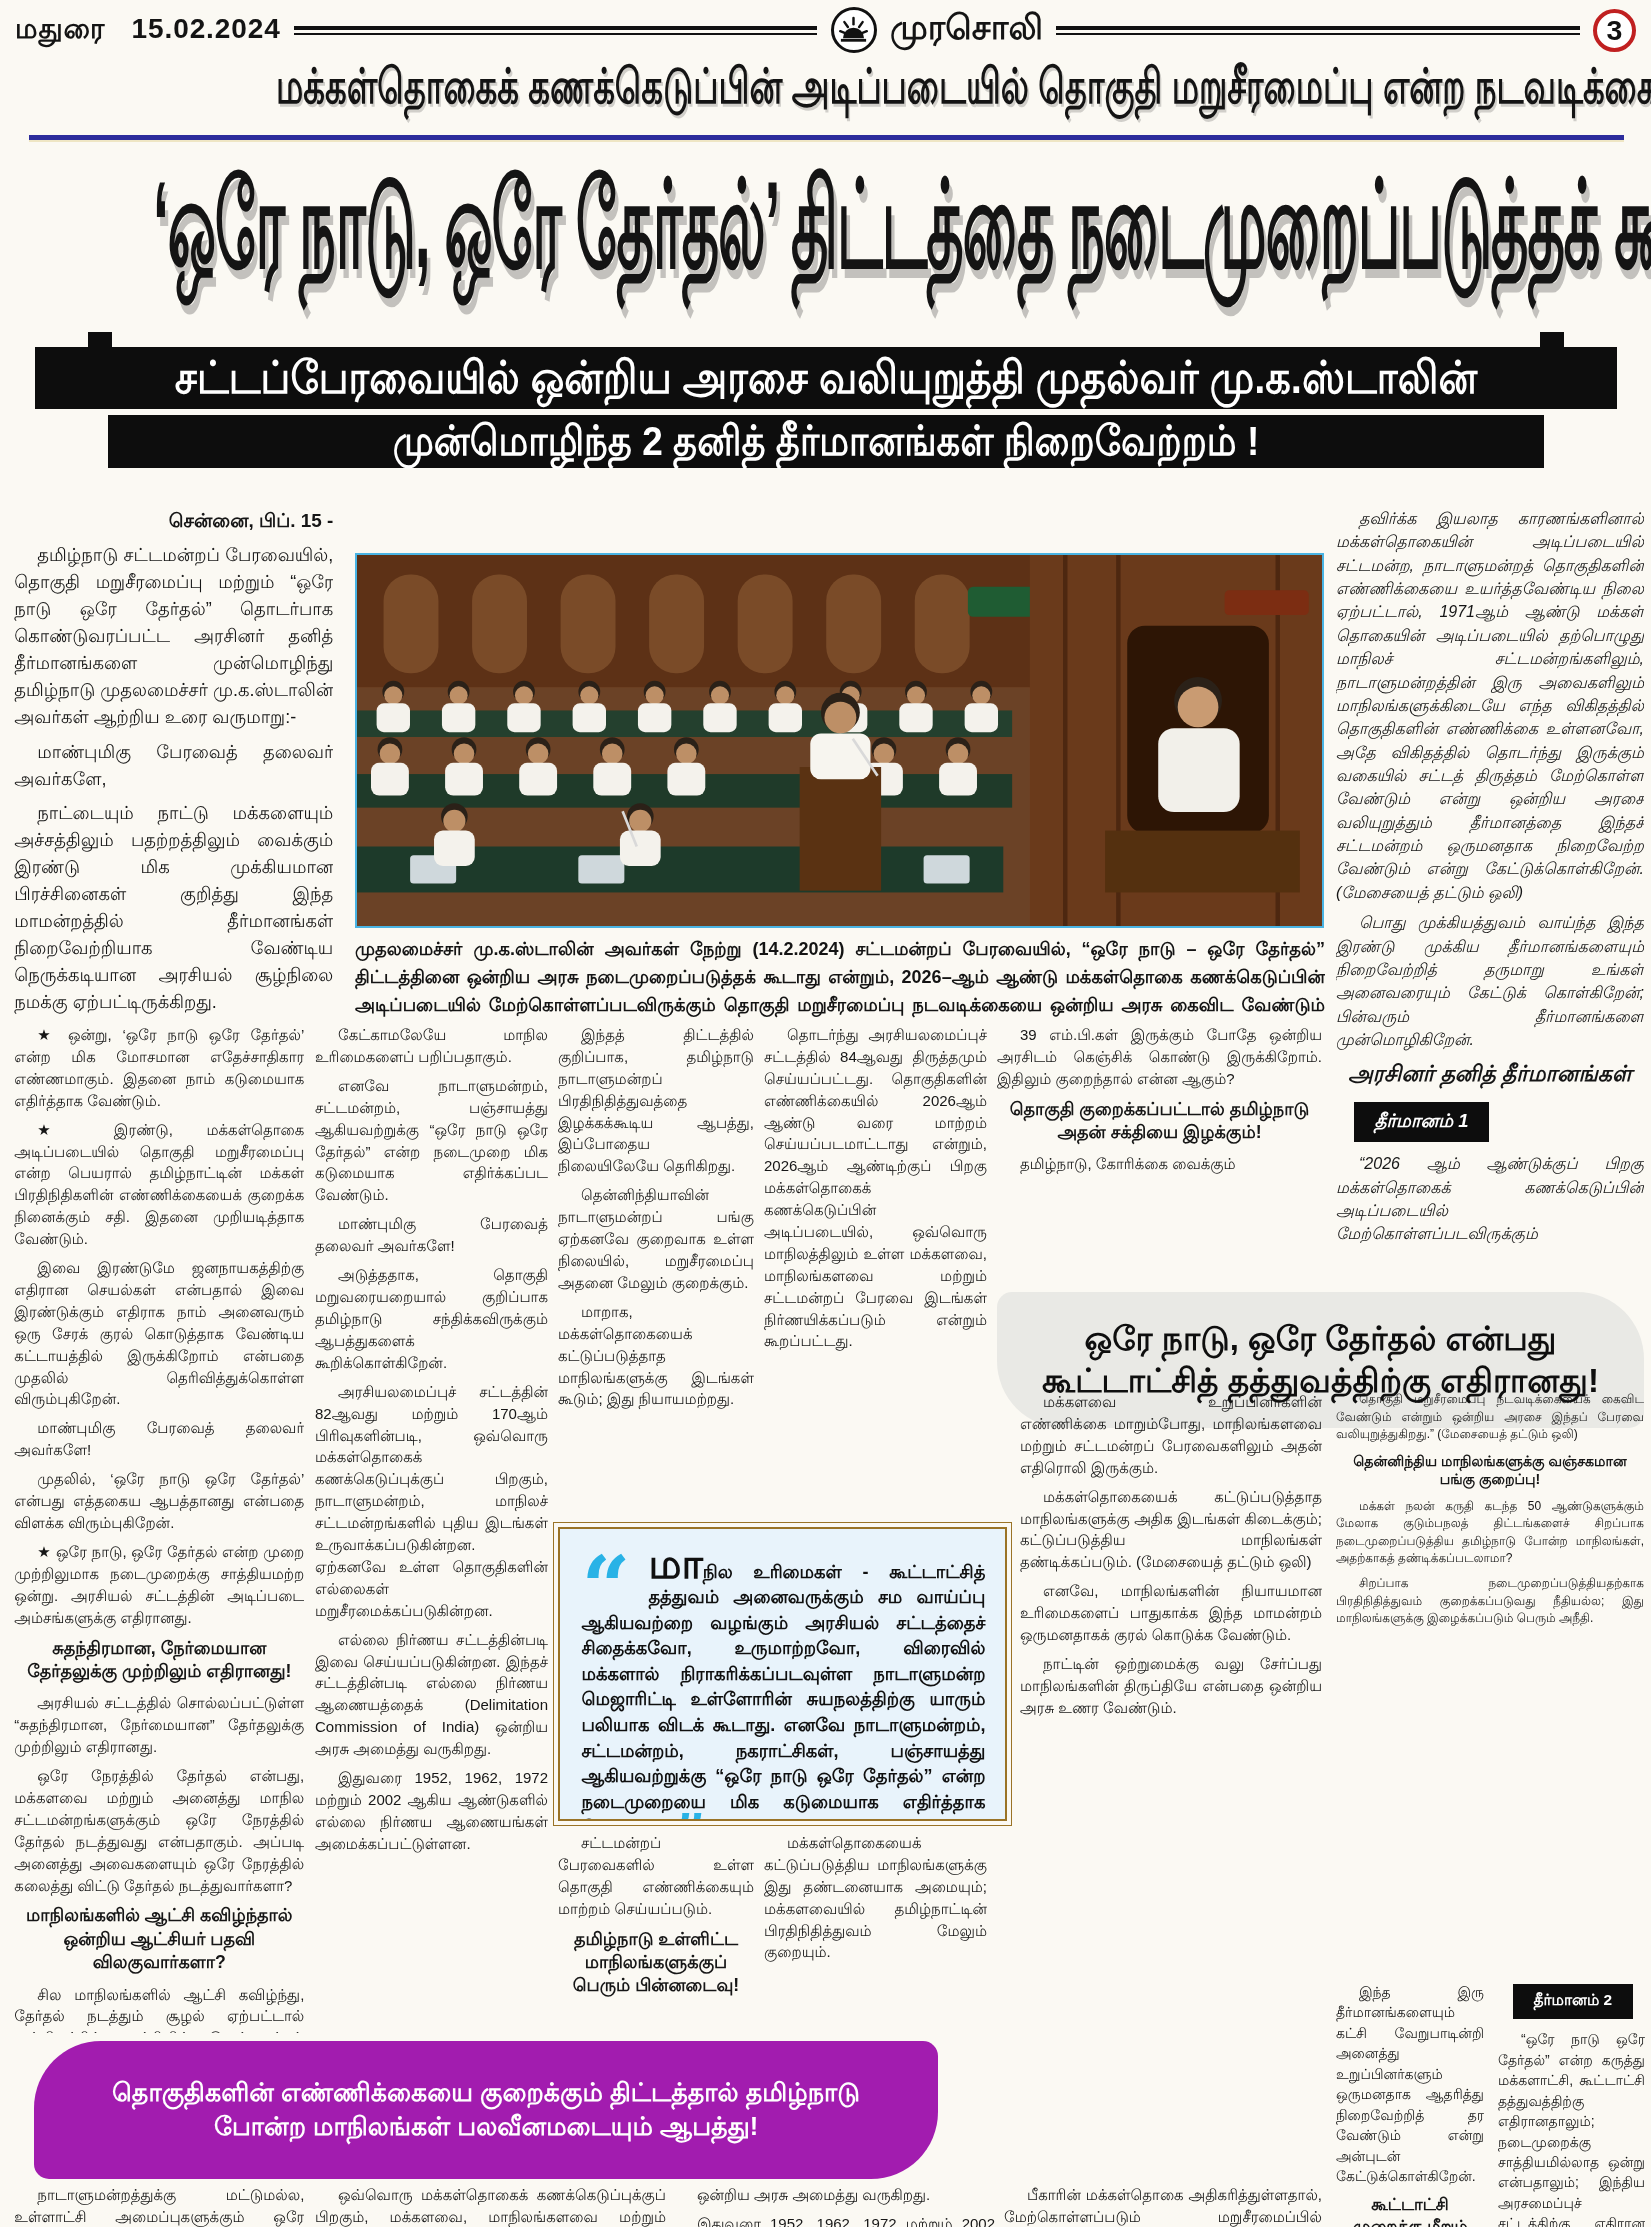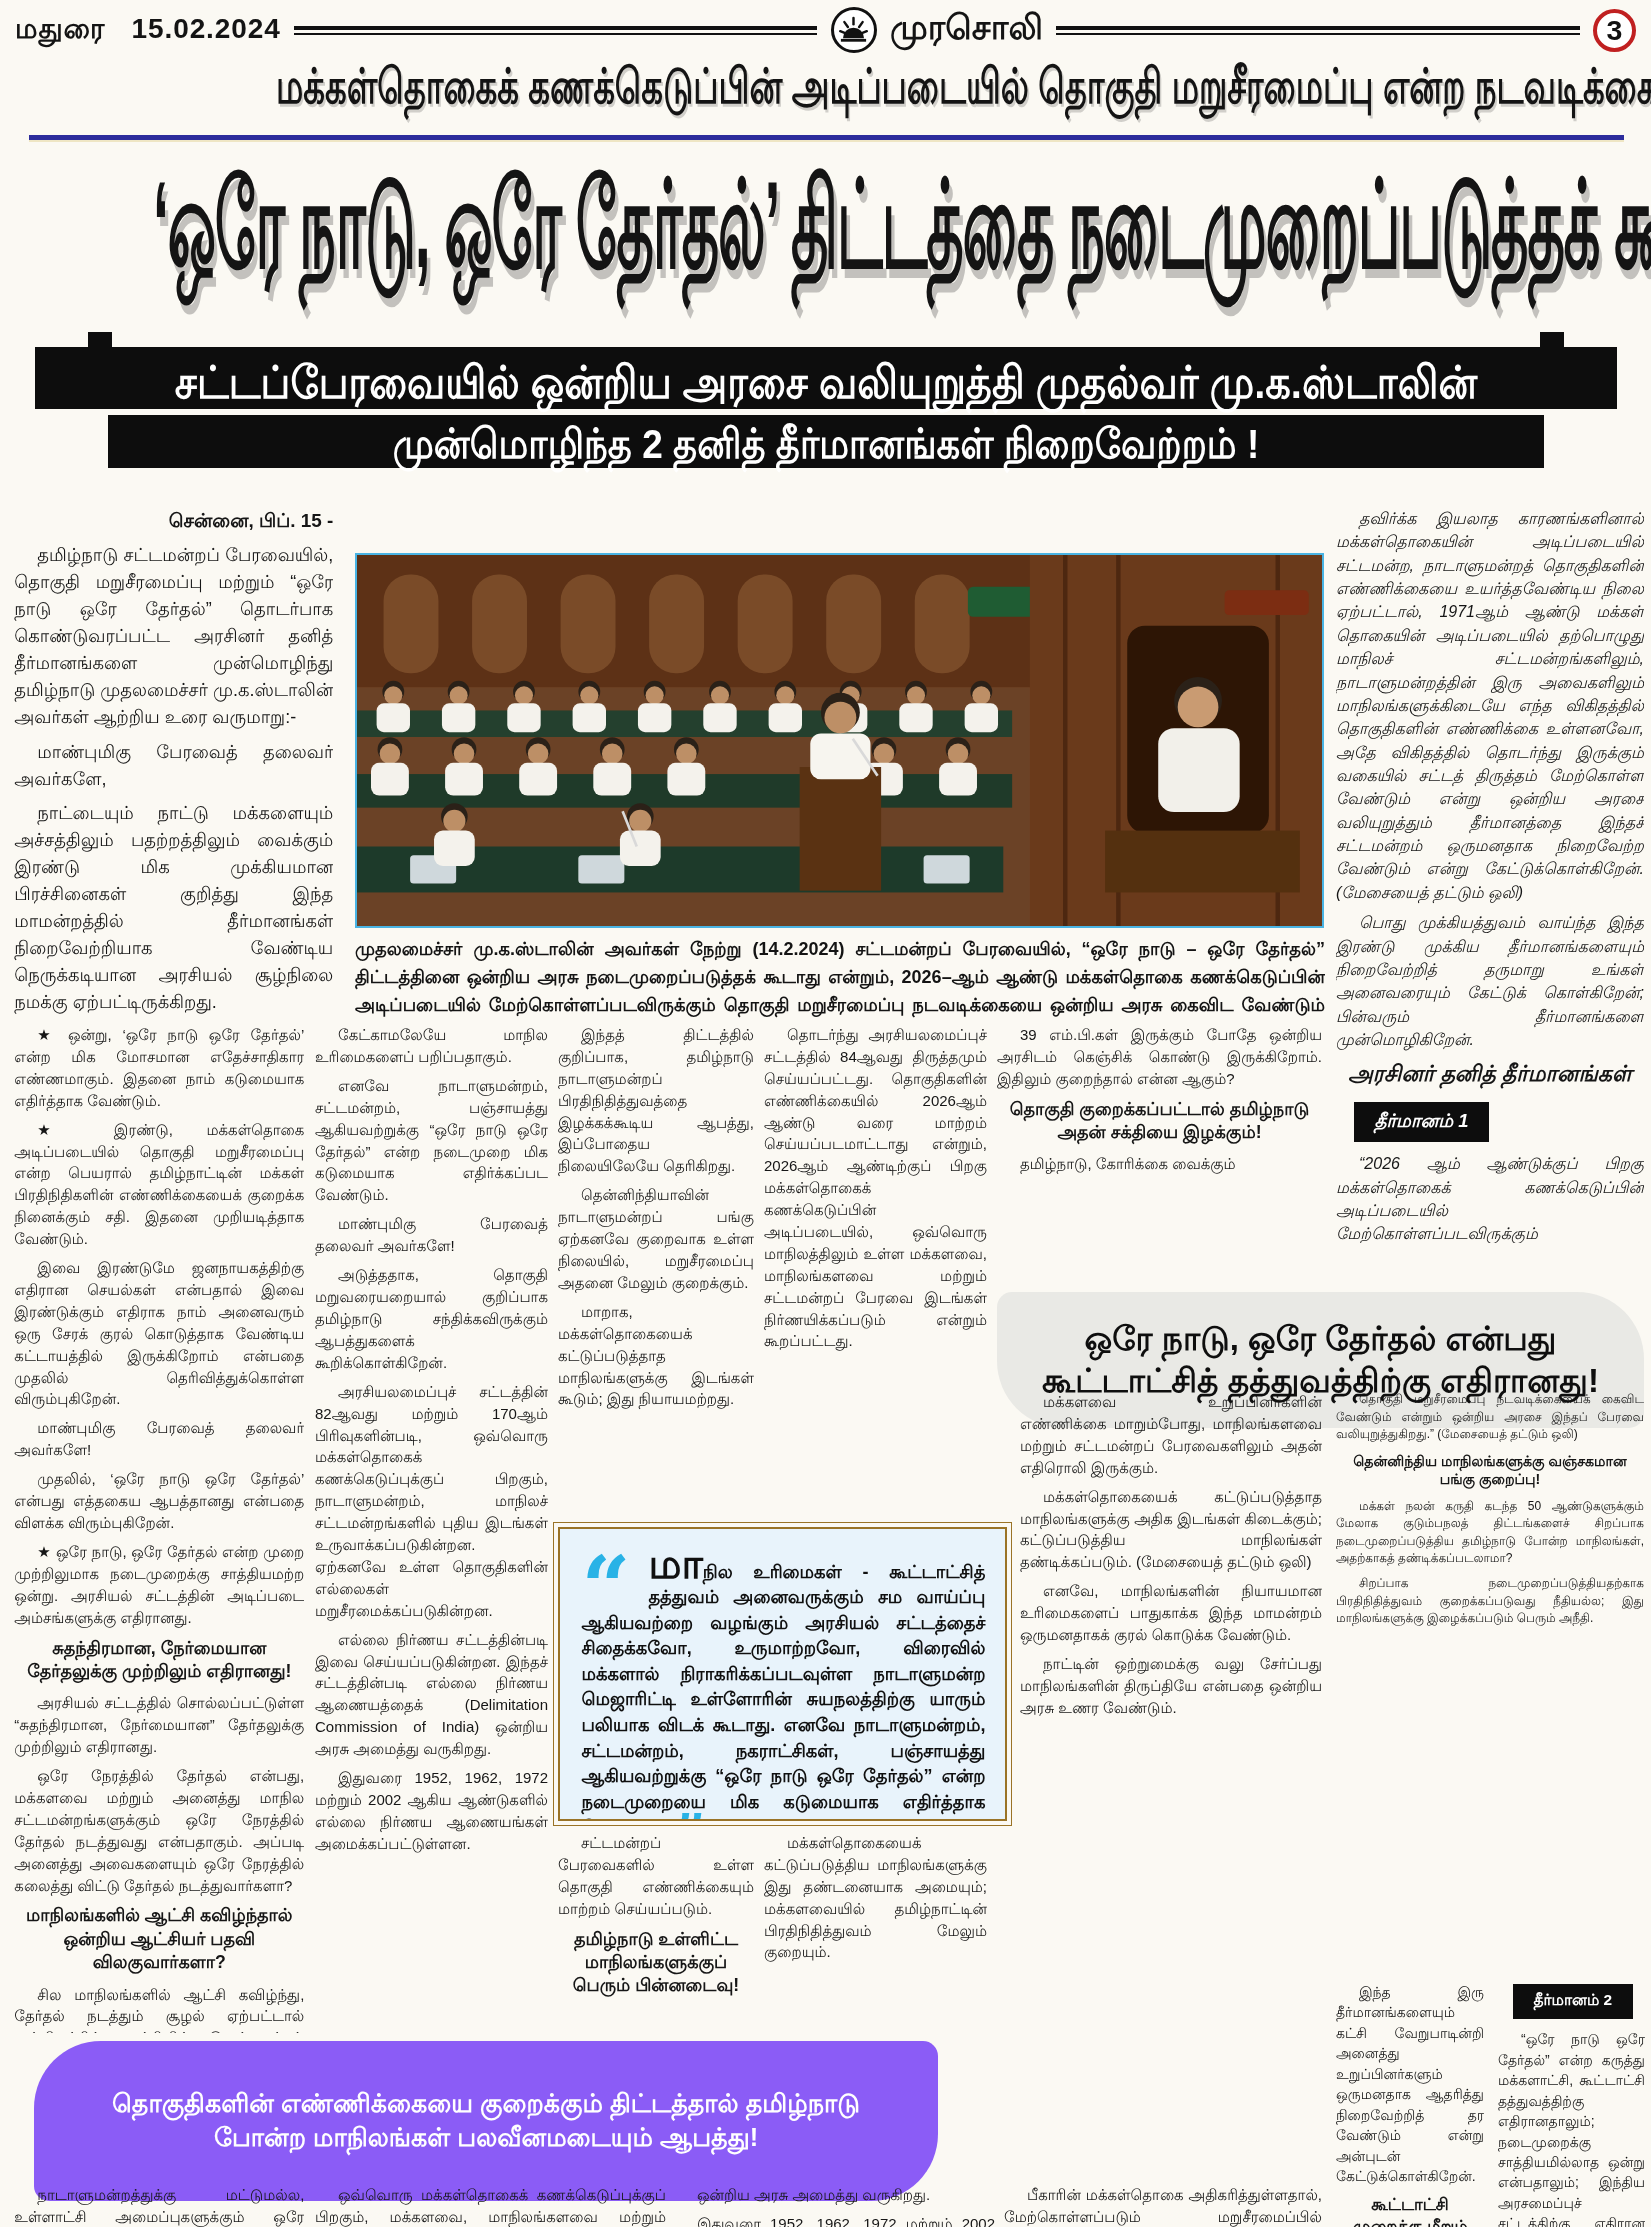--- a/index.html
+++ b/index.html
@@ -24,21 +24,21 @@
   .top-banner { position:absolute; top:59px; left:13.4px; width:1624px; height:75px;
     text-align:center; overflow:visible; }
   .top-banner .fit-x { display:inline-block; font-size:45px; font-weight:900; white-space:nowrap;
     text-shadow:2.2px 2.7px 0 rgba(60,60,60,.22); }
   .blue-rule { position:absolute; top:135px; left:28.5px; width:1595px; height:7.1px;
     background:#2d2d9c; border-bottom:2.7px solid #efe6c4; }
   .headline { position:absolute; top:154px; left:0; width:1651px; height:189px; text-align:center; }
   .headline .fit-x { display:inline-block; font-size:68px; font-weight:900; white-space:nowrap;
     letter-spacing:-1.3px; text-shadow:4px 4.9px 0 rgba(50,50,50,.28); }
   .banner { position:absolute; background:#0d0d0d; color:#fff;
-    display:flex; align-items:flex-end; justify-content:center; text-align:center; }
+    display:flex; align-items:center; justify-content:center; text-align:center; }
   .banner .fit-x { display:inline-block; white-space:nowrap; font-weight:800; }
   .banner-1 { top:347px; left:35px; width:1582px; height:62px; }
   .banner-1 .fit-x { font-size:40px; }
   .banner-2 { top:415px; left:108px; width:1436px; height:53px; }
   .banner-2 .fit-x { font-size:37px; }
   .banner-1::before, .banner-1::after { content:""; position:absolute; width:24px; height:24px; background:#0d0d0d; top:-15px; }
   .banner-1::before { left:53px; } .banner-1::after { right:53px; }
   
   .tblock { position:absolute; font-size:15px; line-height:1.46; text-align:justify;
     overflow:hidden; color:#161616; font-weight:500; }
@@ -71,22 +71,22 @@
   .photo { position:absolute; top:553px; left:355px; width:969px; height:375px;
     border:2.2px solid #49b4e4; background:#7a4423; }
   .photo svg { width:100%; height:100%; display:block; }
   .caption { position:absolute; top:936px; left:355px; width:970px; height:86px;
     font-size:18px; font-weight:700; line-height:1.55; text-align:justify; overflow:hidden; }
   
   .grey-box { position:absolute; top:1248px; left:997px; width:647px; height:136px;
     background:#e9e9e5; border-radius:15px 67px 15px 67px;
     display:flex; align-items:center; justify-content:center; text-align:center;
     font-size:33px; font-weight:900; line-height:1.28; padding:0 27px; color:#0e0e0e;margin-top:44px; }
-  .black-box { position:absolute; top:2041px; left:34px; width:904px; height:160px;
-    background:#8b5cf6; color:#fff; border-radius:67px 15px 67px 15px;
+  .black-box { position:absolute; top:2041px; left:34px; width:904px; height:138px;
+    background:#a21caf; color:#fff; border-radius:67px 15px 67px 15px;
     display:flex; align-items:center; justify-content:center; text-align:center;
     font-size:25.4px; font-weight:900; line-height:1.32; padding:0 31px; }
   .quote-box { position:absolute; top:1527px; left:558px; width:449px; height:294px;
     background:#e8f3fb; border:2.7px solid #9a7326; outline:1.3px solid #9a7326; outline-offset:4px;
     padding:18.7px 19.6px 9px 21.4px; overflow:hidden; }
   .quote-open { float:left; width:67px; height:58px; font-size:85px; line-height:0.9;
     color:#29b2e6; font-weight:900; font-family:"DejaVu Serif", serif; }
   .quote-text { font-size:18px; font-weight:800; line-height:1.42; text-align:justify; color:#101010; }
   .quote-text .dropcap { font-size:41px; font-weight:900; line-height:.8; }
   .quote-close { font-size:53px; line-height:0; color:#29b2e6; font-weight:900;

